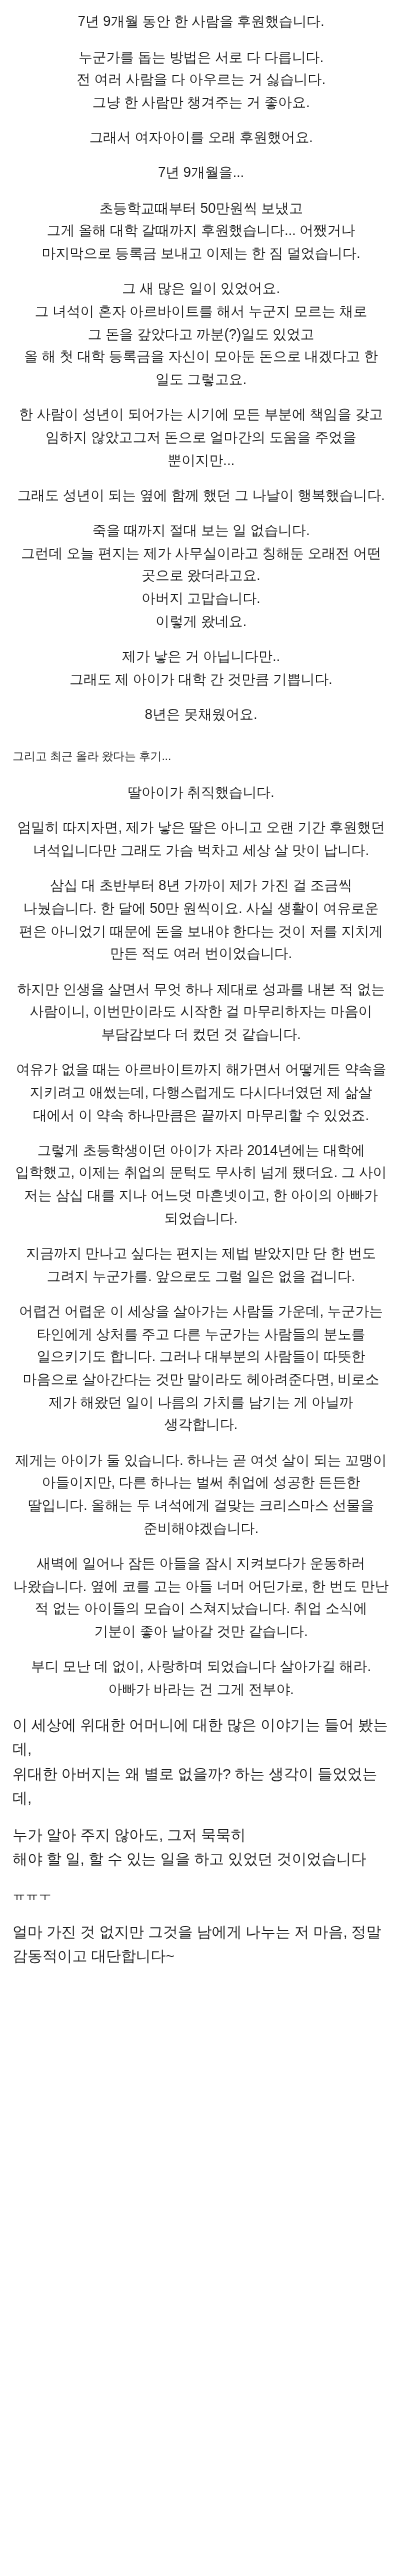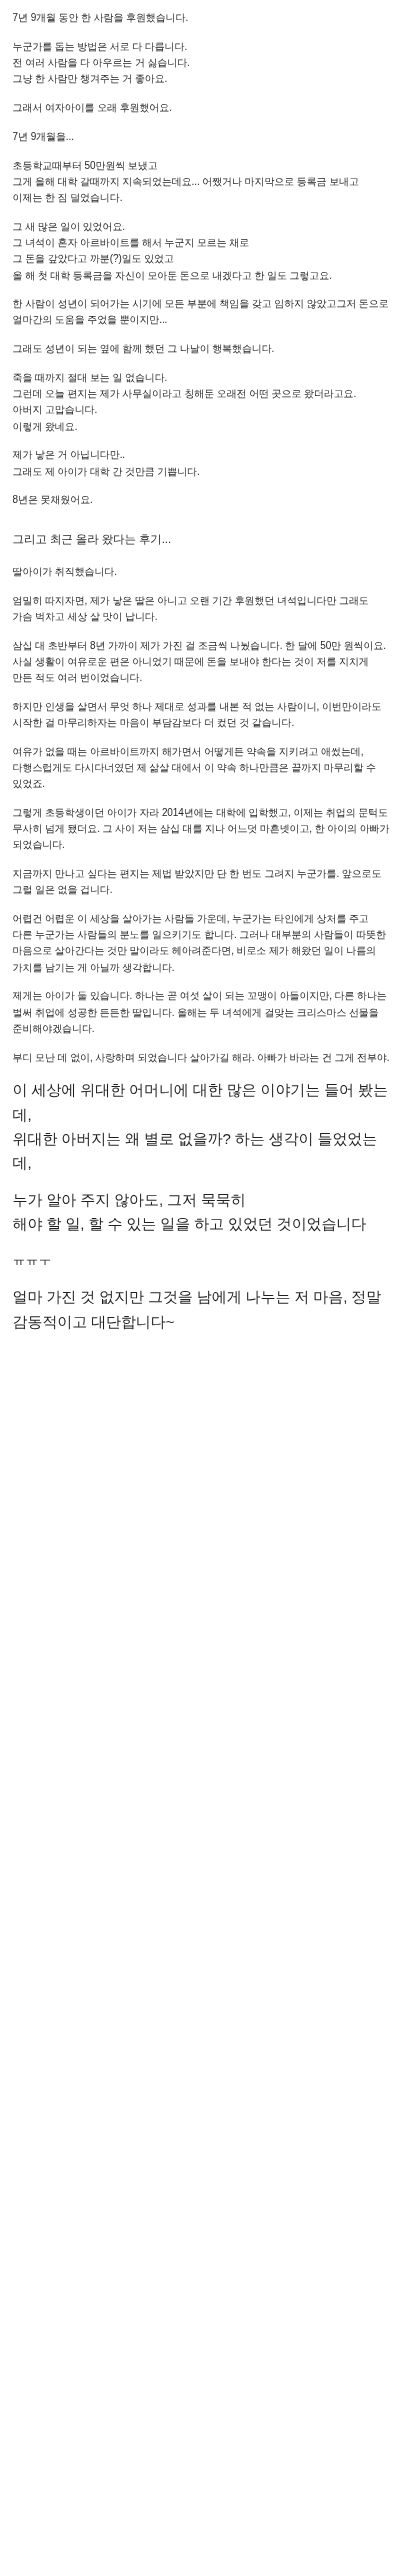--- a/index.html
+++ b/index.html
@@ -12,27 +12,28 @@
     font-family: "Liberation Sans", sans-serif;
     color: #222222;
   }
   .page {
     width: 402px;
     box-sizing: border-box;
     padding: 10.3px 12.6px 23px 12.6px;
     background: #ffffff;
   }
   .para {
-    font-size: 10px;
+    font-size: 14px;
     line-height: 1.62;
     color: #1f1f1f;
     margin: 0 0 12.6px 0;
     white-space: pre-wrap;
     word-break: keep-all;
     letter-spacing: -0.1px;
+    text-align: center;
   }
   .gap-big {
     height: 9.2px;
   }
   .heading {
     font-size: 11.5px;
     line-height: 1.62;
     color: #1f1f1f;
     margin: 0 0 15px 0;
     letter-spacing: -0.1px;
@@ -57,21 +58,21 @@
 
 <div class="page">
 
   <p class="para">7년 9개월 동안 한 사람을 후원했습니다.</p>
   <p class="para">누군가를 돕는 방법은 서로 다 다릅니다.
 전 여러 사람을 다 아우르는 거 싫습니다.
 그냥 한 사람만 챙겨주는 거 좋아요.</p>
   <p class="para">그래서 여자아이를 오래 후원했어요.</p>
   <p class="para">7년 9개월을...</p>
   <p class="para">초등학교때부터 50만원씩 보냈고
-그게 올해 대학 갈때까지 지속되었는데요... 어쨌거나 마지막으로 등록금 보내고 이제는 한 짐 덜었습니다.</p>
+그게 올해 대학 갈때까지 후원했습니다... 어쨌거나 마지막으로 등록금 보내고 이제는 한 짐 덜었습니다.</p>
   <p class="para">그 새 많은 일이 있었어요.
 그 녀석이 혼자 아르바이트를 해서 누군지 모르는 채로
 그 돈을 갚았다고 까분(?)일도 있었고
 올 해 첫 대학 등록금을 자신이 모아둔 돈으로 내겠다고 한 일도 그렇고요.</p>
   <p class="para">한 사람이 성년이 되어가는 시기에 모든 부분에 책임을 갖고 임하지 않았고그저 돈으로 얼마간의 도움을 주었을 뿐이지만...</p>
   <p class="para">그래도 성년이 되는 옆에 함께 했던 그 나날이 행복했습니다.</p>
   <p class="para">죽을 때까지 절대 보는 일 없습니다.
 그런데 오늘 편지는 제가 사무실이라고 칭해둔 오래전 어떤 곳으로 왔더라고요.
 아버지 고맙습니다.
 이렇게 왔네요.</p>
@@ -85,20 +86,21 @@
 
   <p class="para">딸아이가 취직했습니다.</p>
   <p class="para">엄밀히 따지자면, 제가 낳은 딸은 아니고 오랜 기간 후원했던 녀석입니다만 그래도 가슴 벅차고 세상 살 맛이 납니다.</p>
   <p class="para">삼십 대 초반부터 8년 가까이 제가 가진 걸 조금씩 나눴습니다. 한 달에 50만 원씩이요. 사실 생활이 여유로운 편은 아니었기 때문에 돈을 보내야 한다는 것이 저를 지치게 만든 적도 여러 번이었습니다.</p>
   <p class="para">하지만 인생을 살면서 무엇 하나 제대로 성과를 내본 적 없는 사람이니, 이번만이라도 시작한 걸 마무리하자는 마음이 부담감보다 더 컸던 것 같습니다.</p>
   <p class="para">여유가 없을 때는 아르바이트까지 해가면서 어떻게든 약속을 지키려고 애썼는데, 다행스럽게도 다시다너였던 제 삶살 대에서 이 약속 하나만큼은 끝까지 마무리할 수 있었죠.</p>
   <p class="para">그렇게 초등학생이던 아이가 자라 2014년에는 대학에 입학했고, 이제는 취업의 문턱도 무사히 넘게 됐더요. 그 사이 저는 삼십 대를 지나 어느덧 마흔넷이고, 한 아이의 아빠가 되었습니다.</p>
   <p class="para">지금까지 만나고 싶다는 편지는 제법 받았지만 단 한 번도 그려지 누군가를. 앞으로도 그럴 일은 없을 겁니다.</p>
   <p class="para">어렵건 어렵운 이 세상을 살아가는 사람들 가운데, 누군가는 타인에게 상처를 주고 다른 누군가는 사람들의 분노를 일으키기도 합니다. 그러나 대부분의 사람들이 따뜻한 마음으로 살아간다는 것만 말이라도 헤아려준다면, 비로소 제가 해왔던 일이 나름의 가치를 남기는 게 아닐까 생각합니다.</p>
   <p class="para">제게는 아이가 둘 있습니다. 하나는 곧 여섯 살이 되는 꼬맹이 아들이지만, 다른 하나는 벌써 취업에 성공한 든든한 딸입니다. 올해는 두 녀석에게 걸맞는 크리스마스 선물을 준비해야겠습니다.</p>
+  <p class="para">새벽에 일어나 잠든 아들을 잠시 지켜보다가 운동하러 나왔습니다. 옆에 코를 고는 아들 너머 어딘가로, 한 번도 만난 적 없는 아이들의 모습이 스쳐지났습니다. 취업 소식에 기분이 좋아 날아갈 것만 같습니다.</p>
   <p class="para">부디 모난 데 없이, 사랑하며 되었습니다 살아가길 해라. 아빠가 바라는 건 그게 전부야.</p>
 
   <p class="closing">이 세상에 위대한 어머니에 대한 많은 이야기는 들어 봤는데,
 위대한 아버지는 왜 별로 없을까? 하는 생각이 들었었는데,</p>
   <p class="closing">누가 알아 주지 않아도, 그저 묵묵히
 해야 할 일, 할 수 있는 일을 하고 있었던 것이었습니다</p>
   <p class="emoticon">ㅠㅠㅜ</p>
   <p class="closing">얼마 가진 것 없지만 그것을 남에게 나누는 저 마음, 정말 감동적이고 대단합니다~</p>
 
 </div>

